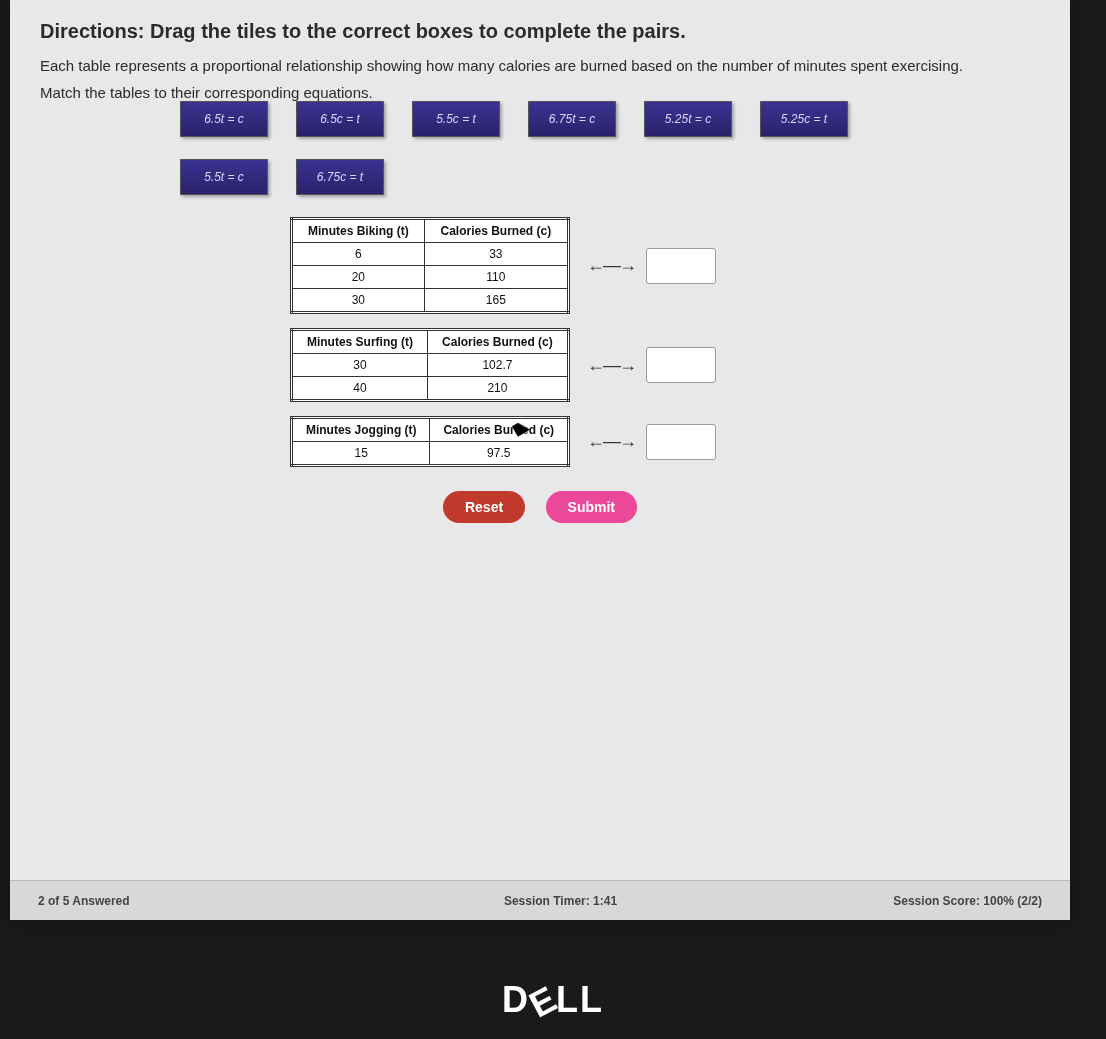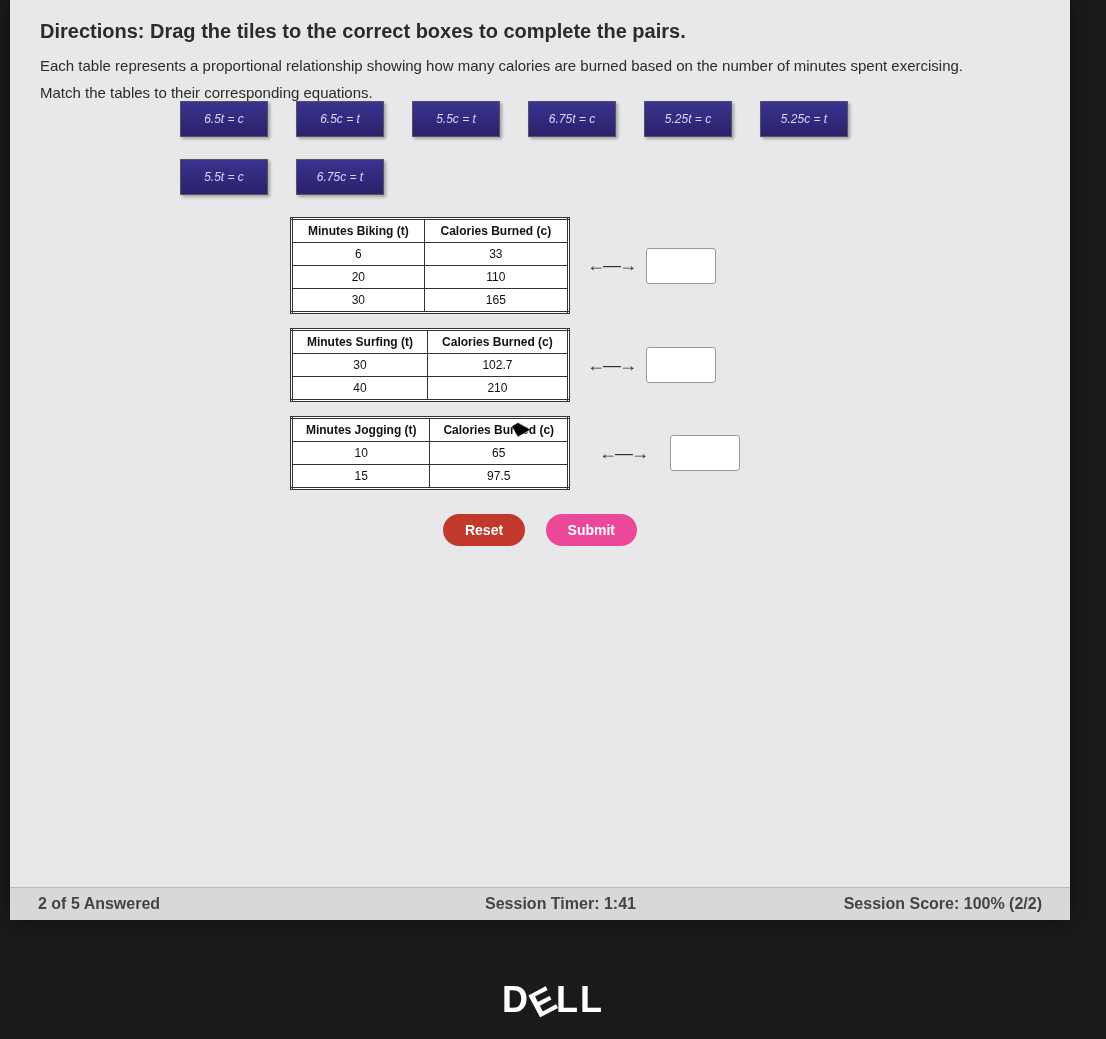--- a/index.html
+++ b/index.html
@@ -66,24 +66,24 @@
   .btn-row { text-align: center; margin-top: 24px;}
   .btn {
     display: inline-block; padding: 8px 22px; border-radius: 18px;
     color: #fff; font-weight: bold; font-size: 14px; border: none; cursor: pointer;
     margin: 0 8px;
   }
   .btn-reset { background: #c0392b; text-align: center;}
   .btn-submit { background: #ec4899;}
   .footer-bar {
     position: absolute; bottom: 0; left: 0; right: 0;
-    height: 33px; background: #d8d8da;
+    height: 40px; background: #d8d8da;
     border-top: 1px solid #bbb;
     display: flex; align-items: center; justify-content: space-between;
-    padding: 0 28px; font-size: 16px; color: #444; font-weight: bold;
+    padding: 0 28px; font-size: 12px; color: #444; font-weight: bold;
   }
   .footer-center { position: absolute; left: 0; right: 0; text-align: center; padding-left: 41px;}
   .dell {
     position: absolute; bottom: 18px; left: 0; right: 0; text-align: center;
     color: #fff; font-family: Arial, sans-serif; font-weight: bold;
     font-size: 36px; letter-spacing: 2px;
   }
   .dell span.e {
     display:inline-block; transform: rotate(-28deg) translateY(2px);
   }
@@ -162,32 +162,28 @@
         <tr>
               <td>40</td>
               <td>210</td>
             </tr>
       </tbody>
         </table>
       <div class="arrow">←—→</div>
       <div class="drop-slot"></div>
     </div>
 
-    <div class="pair-row" style="position:relative;gap:12px;">
+    <div class="pair-row" style="position:relative;">
       <table class="data-table">
         <tbody>
             <tr>
           <th>Minutes Jogging (t)</th>
           <th>Calories Burned (c)</th>
         </tr>
         <tr>
-              <td>10</td>
-              <td>65</td>
-            </tr>
-        <tr>
               <td>15</td>
               <td>97.5</td>
             </tr>
       </tbody>
         </table>
       <div class="arrow">←—→</div>
       <div class="drop-slot"></div>
       <div class="cursor" style="left:224px; top:6px;"></div>
     </div>
 

